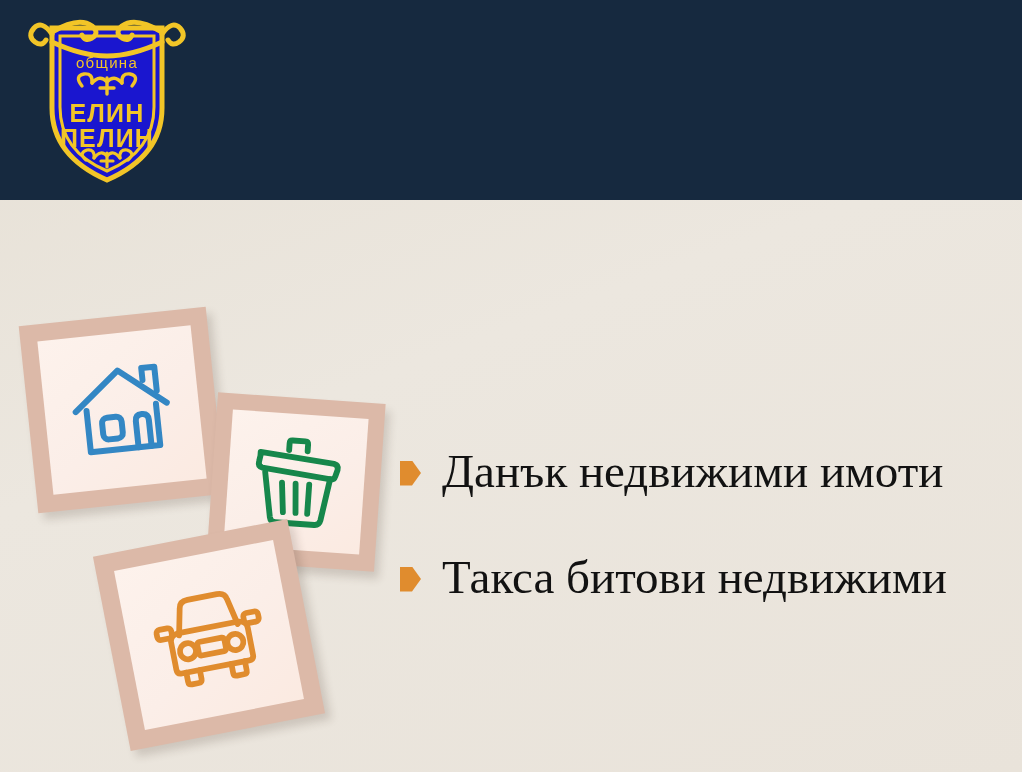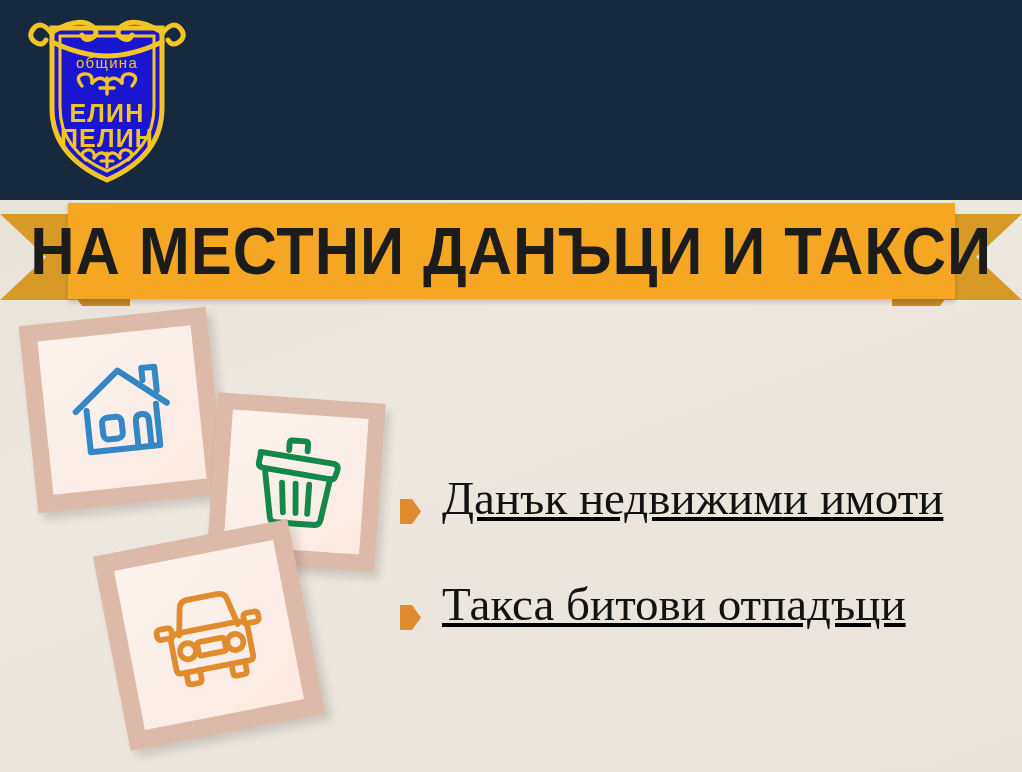--- a/index.html
+++ b/index.html
@@ -186,23 +186,22 @@
   
   .service-list {
     position: absolute;
     left: 400px;
     top: 418px;
     width: 612px;
     z-index: 3;
   }
   .service-item {
     display: flex;
-    align-items: flex-end;
+    align-items: center;
     height: 106px;
-    text-decoration: underline;
   }
   .bullet {
     flex: 0 0 auto;
     width: 21px;
     height: 25px;
     margin-right: 21px;
     margin-top: 4px;
     background: #e08c2e;
     clip-path: polygon(0 0, 12px 0, 21px 12.5px, 12px 25px, 0 25px);
   }
@@ -259,29 +258,20 @@
         <path d="M64 156 Q56 149 65 146 Q73 145 72 154"></path>
         <path d="M106 156 Q114 149 105 146 Q97 145 98 154"></path>
         <path d="M72 154 Q79 145 85 152 Q91 145 98 154"></path>
         <path d="M85 149 L85 163"></path>
         <path d="M79 157 L91 157"></path>
       </g>
     </svg>
   </div>
 
 
-  <div class="ribbon">
-    <div class="ribbon-tail left"></div>
-    <div class="ribbon-tail right"></div>
-    <div class="ribbon-fold left"></div>
-    <div class="ribbon-fold right"></div>
-    <div class="ribbon-band">
-      <span class="ribbon-text">НА МЕСТНИ ДАНЪЦИ И ТАКСИ</span>
-    </div>
-  </div>
 
   <div class="stamps">
 
     <div class="stamp" id="stamp-house">
         <div class="notches">
           <i style="left: -9px; top: -9px; background: rgba(0, 0, 0, 0); box-shadow: transparent 0px 0px 0px 99px; height: 18px; width: 18px; border-radius: 50%; position: absolute;"></i>
           <i style="left: -9px; top: 179px; background: rgba(0, 0, 0, 0); box-shadow: transparent 0px 0px 0px 99px; height: 18px; width: 18px; border-radius: 50%; position: absolute;"></i>
           <i style="left: 6.66667px; top: -9px; background: rgba(0, 0, 0, 0); box-shadow: transparent 0px 0px 0px 99px; height: 18px; width: 18px; border-radius: 50%; position: absolute;"></i>
           <i style="left: 6.66667px; top: 179px; background: rgba(0, 0, 0, 0); box-shadow: transparent 0px 0px 0px 99px; height: 18px; width: 18px; border-radius: 50%; position: absolute;"></i>
           <i style="left: 22.3333px; top: -9px; background: rgba(0, 0, 0, 0); box-shadow: transparent 0px 0px 0px 99px; height: 18px; width: 18px; border-radius: 50%; position: absolute;"></i>
@@ -484,19 +474,19 @@
 
   <div class="service-list">
 
     <div class="service-item">
       <span class="bullet"></span>
       <span class="service-label">Данък недвижими имоти</span>
     </div>
 
     <div class="service-item">
       <span class="bullet"></span>
-      <span class="service-label">Такса битови отпадъци</span>
+      <span class="service-label">Такса битови недвижими</span>
     </div>
 
 
   </div>
 
 </div>
 
 </body></html>

